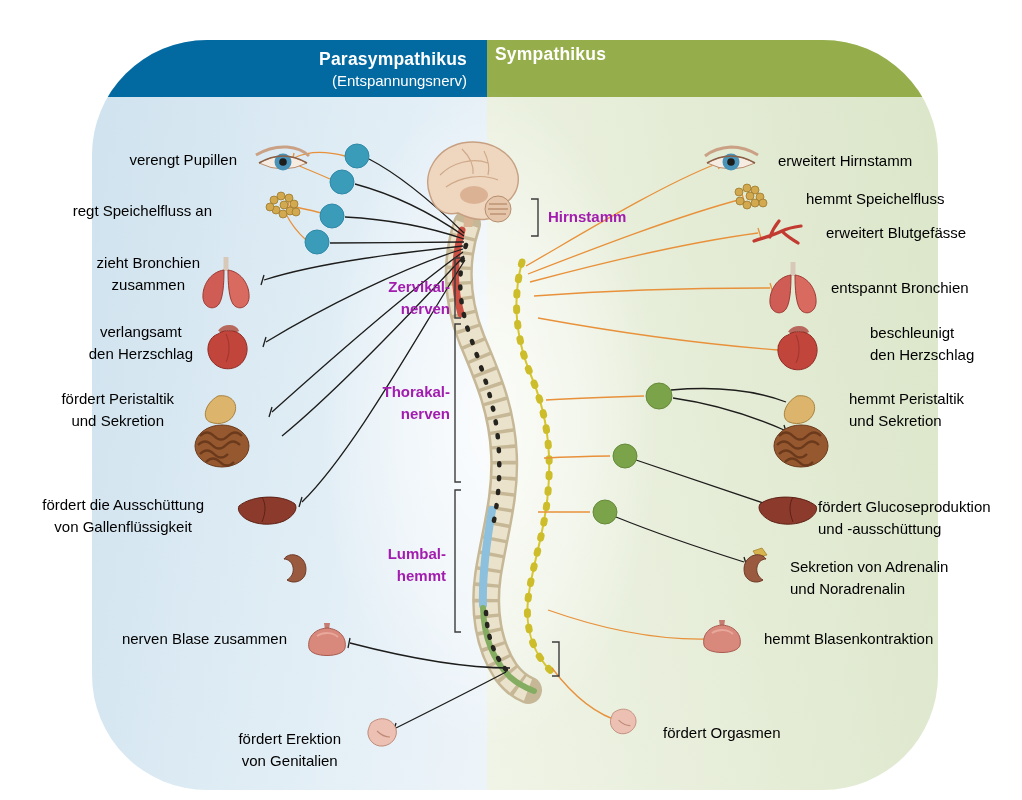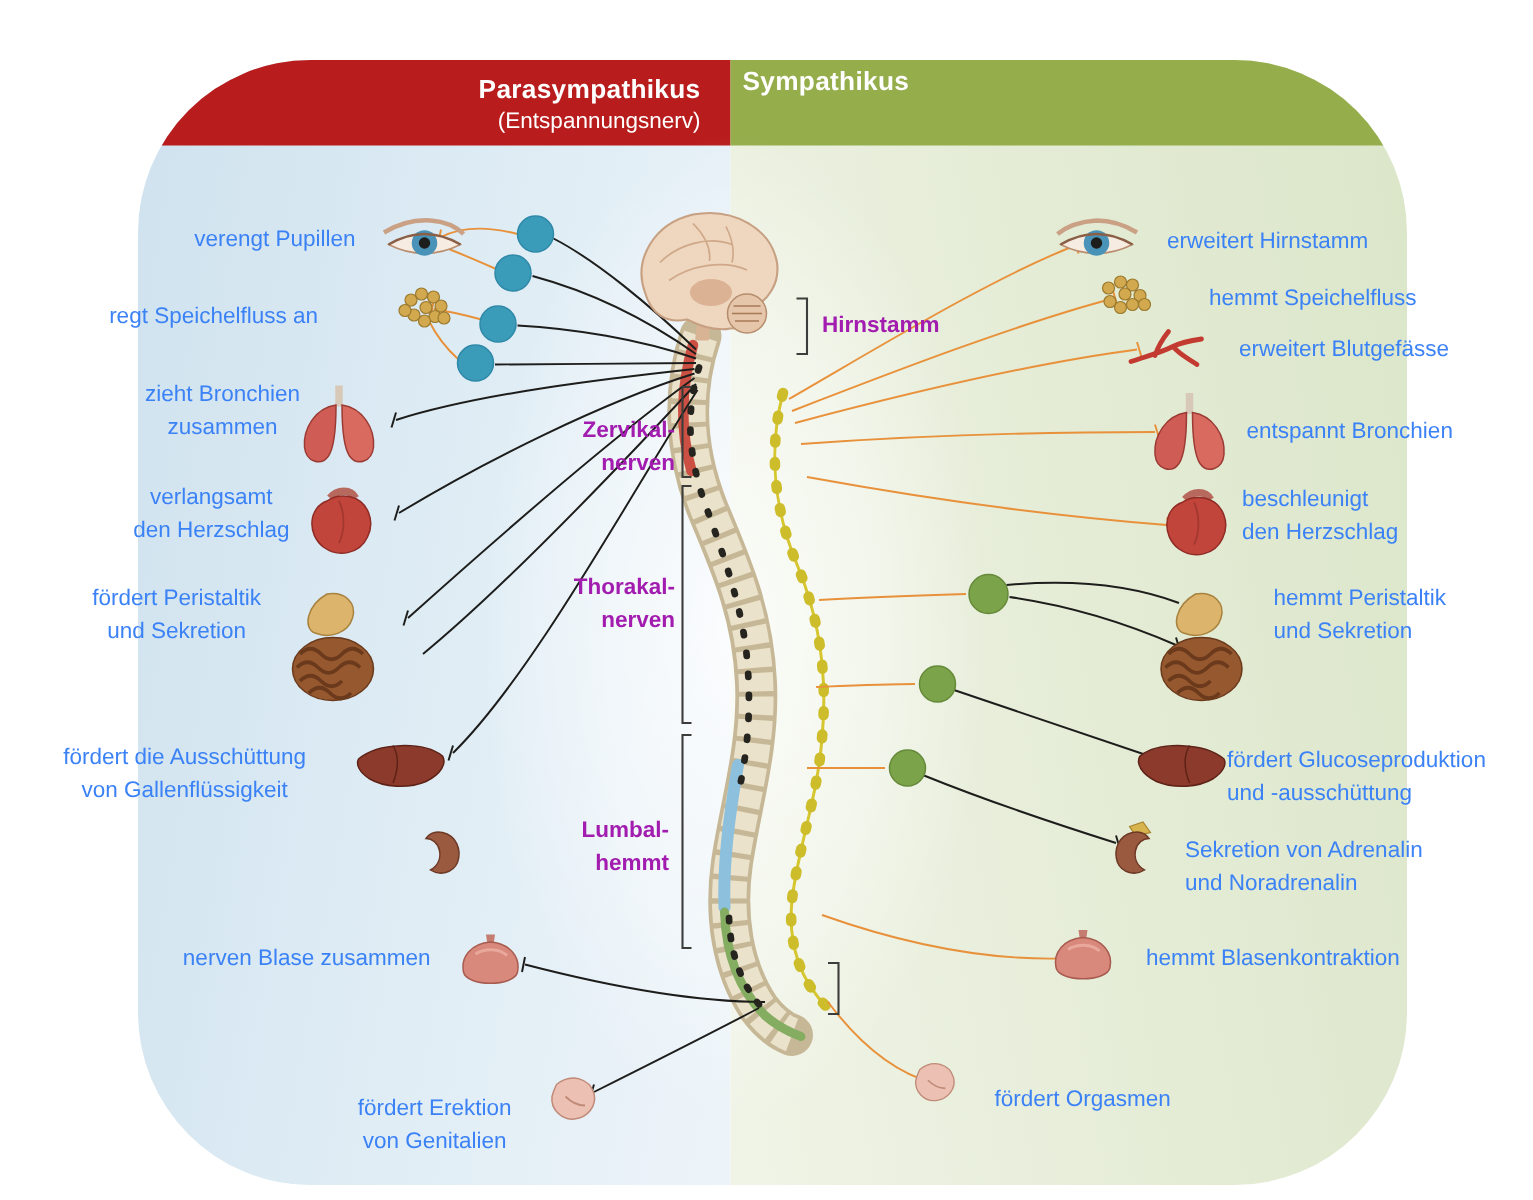--- a/index.html
+++ b/index.html
@@ -11,28 +11,28 @@
     overflow:hidden;
   }
   .blob {
     position:absolute; left:92px; top:40px; width:846px; height:750px;
     border-radius:115px; overflow:hidden;
   }
   .half { position:absolute; top:0; bottom:0; }
   .half-left  { left:0; width:395px;  background:linear-gradient(100deg,#cfe2ee 0%,#e0edf5 55%,#edf4f9 100%); }
   .half-right { left:395px; right:0;  background:linear-gradient(260deg,#dbe6c9 0%,#e6edd8 55%,#f0f4e7 100%); }
   .hdr { position:absolute; top:0; height:57px; color:#fff; }
-  .hdr-left  { left:0; width:395px; background:#b91c1c; text-align:right; padding:9px 20px 0 0; }
+  .hdr-left  { left:0; width:395px; background:#0369a1; text-align:right; padding:9px 20px 0 0; }
   .hdr-right { left:395px; right:0; background:#95ad4b; text-align:left;  padding:4px 0 0 8px; }
   .hdr-title { font-size:17.5px; font-weight:bold; letter-spacing:0.2px; }
   .hdr-sub   { font-size:15px; margin-top:2px; }
   .canvas { position:absolute; left:0; top:0; }
   .lbl {
     position:absolute; font-size:15px; line-height:21.5px;
-    color:#3b82f6; white-space:pre-line;
+    color:#000000; white-space:pre-line;
   }
   .lbl-l { text-align:center; }
   .lbl-r { text-align:left; }
   .spine-lbl { font-weight:bold; color:#a21caf; text-align:right; }
 </style>
 </head>
 <body>
 
 <div class="blob">
   <div class="half half-left"></div>
@@ -286,21 +286,21 @@
 nerven</div>
 <div class="lbl spine-lbl" style="right:572px; top:381px">Thorakal-
 nerven</div>
 <div class="lbl spine-lbl" style="right:576px; top:543px">Lumbal-
 hemmt</div>
 
 <div class="lbl lbl-r" style="left:778px; top:150px">erweitert Hirnstamm</div>
 <div class="lbl lbl-r" style="left:806px; top:188px">hemmt Speichelfluss</div>
 <div class="lbl lbl-r" style="left:826px; top:222px">erweitert Blutgefässe</div>
 <div class="lbl lbl-r" style="left:831px; top:277px">entspannt Bronchien</div>
-<div class="lbl lbl-r" style="left:828px; top:322px">beschleunigt
+<div class="lbl lbl-r" style="left:870px; top:322px">beschleunigt
 den Herzschlag</div>
 <div class="lbl lbl-r" style="left:849px; top:388px">hemmt Peristaltik
 und Sekretion</div>
 <div class="lbl lbl-r" style="left:818px; top:496px">fördert Glucoseproduktion
 und -ausschüttung</div>
 <div class="lbl lbl-r" style="left:790px; top:556px">Sekretion von Adrenalin
 und Noradrenalin</div>
 <div class="lbl lbl-r" style="left:764px; top:628px">hemmt Blasenkontraktion</div>
 <div class="lbl lbl-r" style="left:663px; top:722px">fördert Orgasmen</div>
 

